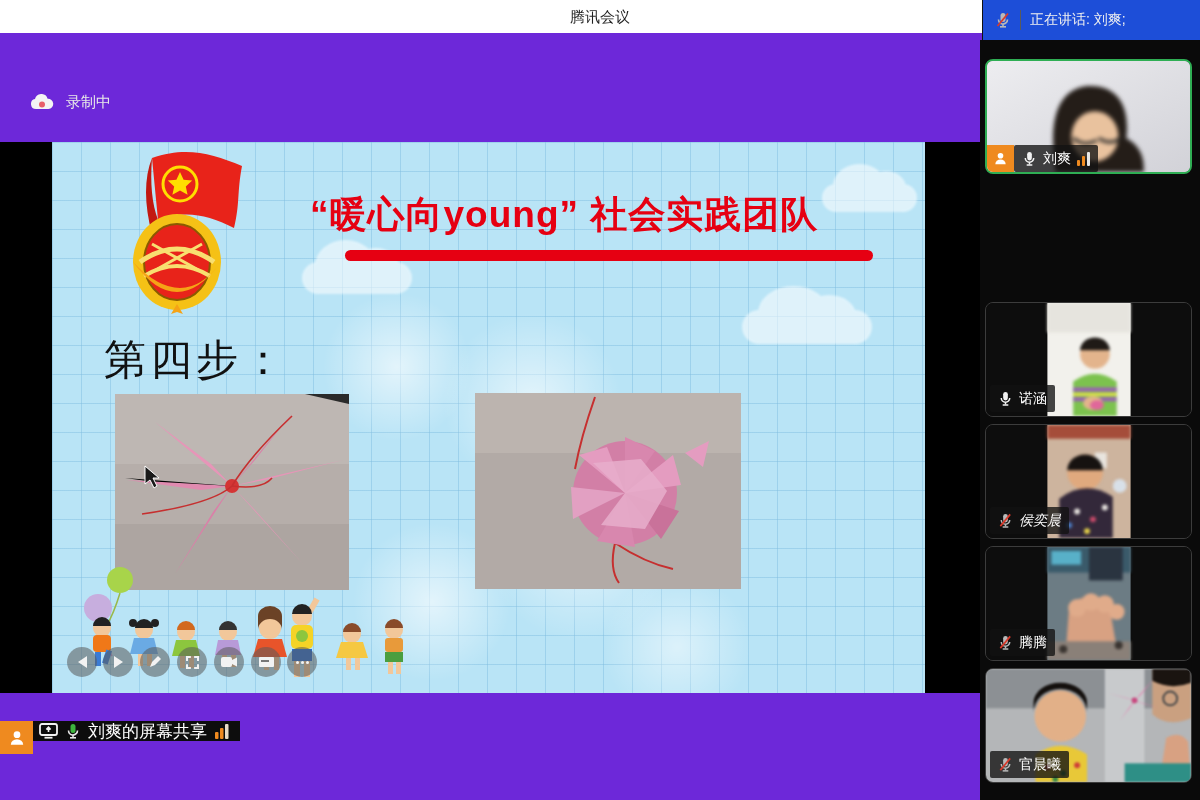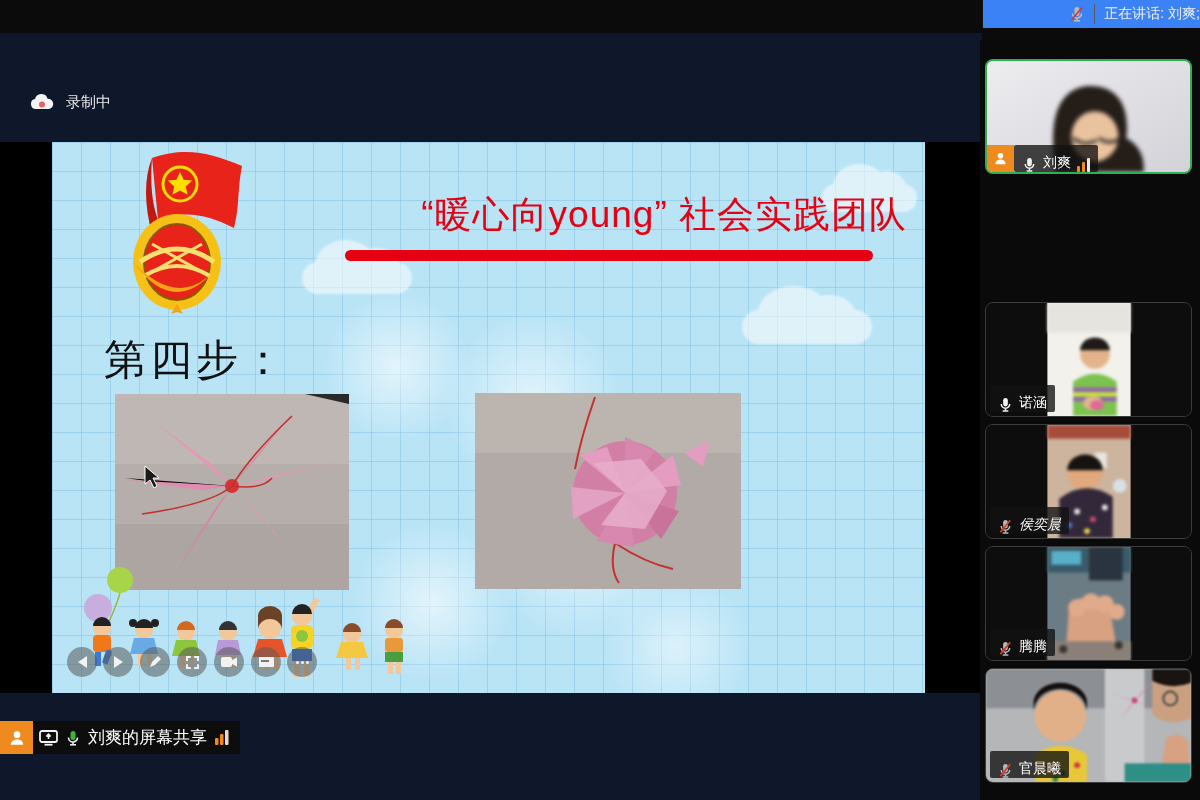--- a/index.html
+++ b/index.html
@@ -7,47 +7,47 @@
     font-family:"Liberation Sans","DejaVu Sans",sans-serif; }
   .abs { position:absolute; }
   #app { position:relative; width:1200px; height:800px; background:#0b0b0b; }
 
   
   #titlebar { left:0; top:0; width:982px; height:33px; background:#ffffff; }
   #titlebar .title { position:absolute; left:600px; top:50%; transform:translate(-50%,-50%);
     font-size:15px; color:#1f1f1f; white-space:nowrap; }
 
   
-  #speaking { left:982px; top:0; width:218px; height:28px; background:#3b82f6;
-    display:flex; align-items:center; gap:9px; padding-left:12px; border-left:1px solid #111;justify-content:flex-end; }
+  #speaking { left:982px; top:0; width:218px; height:40px; background:#1d4ed8;
+    display:flex; align-items:center; gap:9px; padding-left:12px; border-left:1px solid #111; }
   #speaking .divider { width:1px; height:20px; background:#5a5a5a; }
   #speaking .lbl { color:#f0f0f0; font-size:14px; white-space:nowrap; }
 
   
-  #main { left:0; top:33px; width:982px; height:767px; background:#0f172a; }
+  #main { left:0; top:33px; width:982px; height:767px; background:#6d28d9; }
   #recording { left:30px; top:60px; display:flex; align-items:center; gap:12px; }
   #recording .lbl { color:#e8e8e8; font-size:15px; }
 
   #stage { left:0; top:109px; width:982px; height:551px; background:#000; }
 
   
   #slide { left:52px; top:0; width:873px; height:551px; overflow:hidden;
     background-color:#b9e4f6;
     background-image:
       linear-gradient(rgba(130,190,225,.5) 1px, transparent 1px),
       linear-gradient(90deg, rgba(130,190,225,.5) 1px, transparent 1px);
     background-size:29px 29px; }
   .cloud { position:absolute; background:#ffffff; border-radius:50px; opacity:.55; filter:blur(1px); }
   .cloud:before, .cloud:after { content:""; position:absolute; background:#fff; border-radius:50%; }
   .cloud:before { width:55%; height:160%; left:12%; top:-70%; }
   .cloud:after  { width:42%; height:120%; right:12%; top:-45%; }
   .blob { position:absolute; border-radius:50%; background:radial-gradient(circle,#ffffff 0%, rgba(255,255,255,0) 70%); opacity:.6; }
 
-  #slide-title { position:absolute; left:280px; top:48px; width:575px; text-align:right;
-    color:#e60012; font-size:37px; font-weight:normal; letter-spacing:1px; white-space:nowrap; }
+  #slide-title { position:absolute; left:258px; top:48px; width:575px; text-align:left;
+    color:#e60012; font-size:37px; font-weight:bold; letter-spacing:1px; white-space:nowrap; }
   #title-underline { position:absolute; left:293px; top:108px; width:528px; height:11px;
     background:#e60012; border-radius:6px; }
 
   #step-label { position:absolute; left:52px; top:190px; color:#111; font-size:42px;
     font-family:"Liberation Serif","DejaVu Serif",serif; letter-spacing:4px; }
 
   .photo { position:absolute; overflow:hidden; background:#b9b2ae; }
   #photo1 { left:63px;  top:252px; width:234px; height:196px; }
   #photo2 { left:423px; top:251px; width:266px; height:196px; }
 
@@ -56,34 +56,34 @@
     background:rgba(90,90,90,.55); display:flex; align-items:center; justify-content:center; }
   .tri-l { width:0; height:0; border-top:6px solid transparent; border-bottom:6px solid transparent; border-right:9px solid #f2f2f2; }
   .tri-r { width:0; height:0; border-top:6px solid transparent; border-bottom:6px solid transparent; border-left:9px solid #f2f2f2; }
   .marquee { width:13px; height:13px; border:2px dashed #f2f2f2; }
   .card { width:15px; height:10px; background:#f2f2f2; border-radius:1px; position:relative; }
   .card:after { content:""; position:absolute; left:2px; top:3px; width:8px; height:2px; background:#777; }
   .dots { display:flex; gap:2px; }
   .dots i { width:3px; height:3px; border-radius:50%; background:#f2f2f2; }
 
   
-  #share-bar { left:0; top:688px; height:33px; display:flex; align-items:stretch; }
+  #share-bar { left:0; top:688px; height:20px; display:flex; align-items:stretch; }
   #share-bar .orange-badge { width:33px; height:33px; background:#ef8a1f; display:flex; align-items:center; justify-content:center; }
   #share-bar .bar { background:#0d0d0d; display:flex; align-items:center; gap:7px; padding:0 10px 0 6px; }
   #share-bar .lbl { color:#fff; font-size:17px; white-space:nowrap; }
 
   
   #sidebar { left:980px; top:40px; width:220px; height:760px; background:#0a0a0a; }
   .tile { position:absolute; left:5px; width:207px; height:115px; border-radius:8px;
     background:#161616; border:1px solid #3c3c3c; overflow:hidden; }
   .tile.active { border:2px solid #2fae54; }
   .tile svg.vid { position:absolute; left:0; top:0; width:100%; height:100%; }
   .plate-row { position:absolute; left:0; bottom:0; display:flex; align-items:stretch; }
   .plate-row.inset { left:4px; bottom:4px; }
-  .plate { background:rgba(18,18,18,.78); display:flex; align-items:flex-end; gap:6px;
+  .plate { background:rgba(18,18,18,.78); display:flex; align-items:center; gap:6px;
     padding:0 8px; height:27px; border-radius:2px; }
   .plate .nm { color:#fff; font-size:14px; white-space:nowrap; }
   .mini-badge { width:27px; height:27px; background:#ef8a1f; display:flex; align-items:center; justify-content:center; }
 
   .sig { display:flex; align-items:flex-end; gap:2px; height:14px; }
   .sig i { width:3px; border-radius:1px; }
 </style>
 </head>
 <body>
 
@@ -110,20 +110,23 @@
     </g>
     <g id="ic-person">
       <circle cx="8" cy="5" r="3" fill="#ffffff"></circle>
       <path d="M2.5 14 a5.5 5 0 0 1 11 0 Z" fill="#ffffff"></path>
     </g>
   </defs>
 </svg>
 
 <div id="app">
 
+  <div id="titlebar" class="abs">
+    <span class="title">腾讯会议</span>
+  </div>
 
   <div id="speaking" class="abs">
     <svg width="16" height="16" viewBox="0 0 16 16">
         <use href="#ic-mic-muted"></use>
       </svg>
     <span class="divider"></span>
     <span class="lbl">正在讲话: 刘爽;</span>
   </div>
 
   <div id="main" class="abs">

